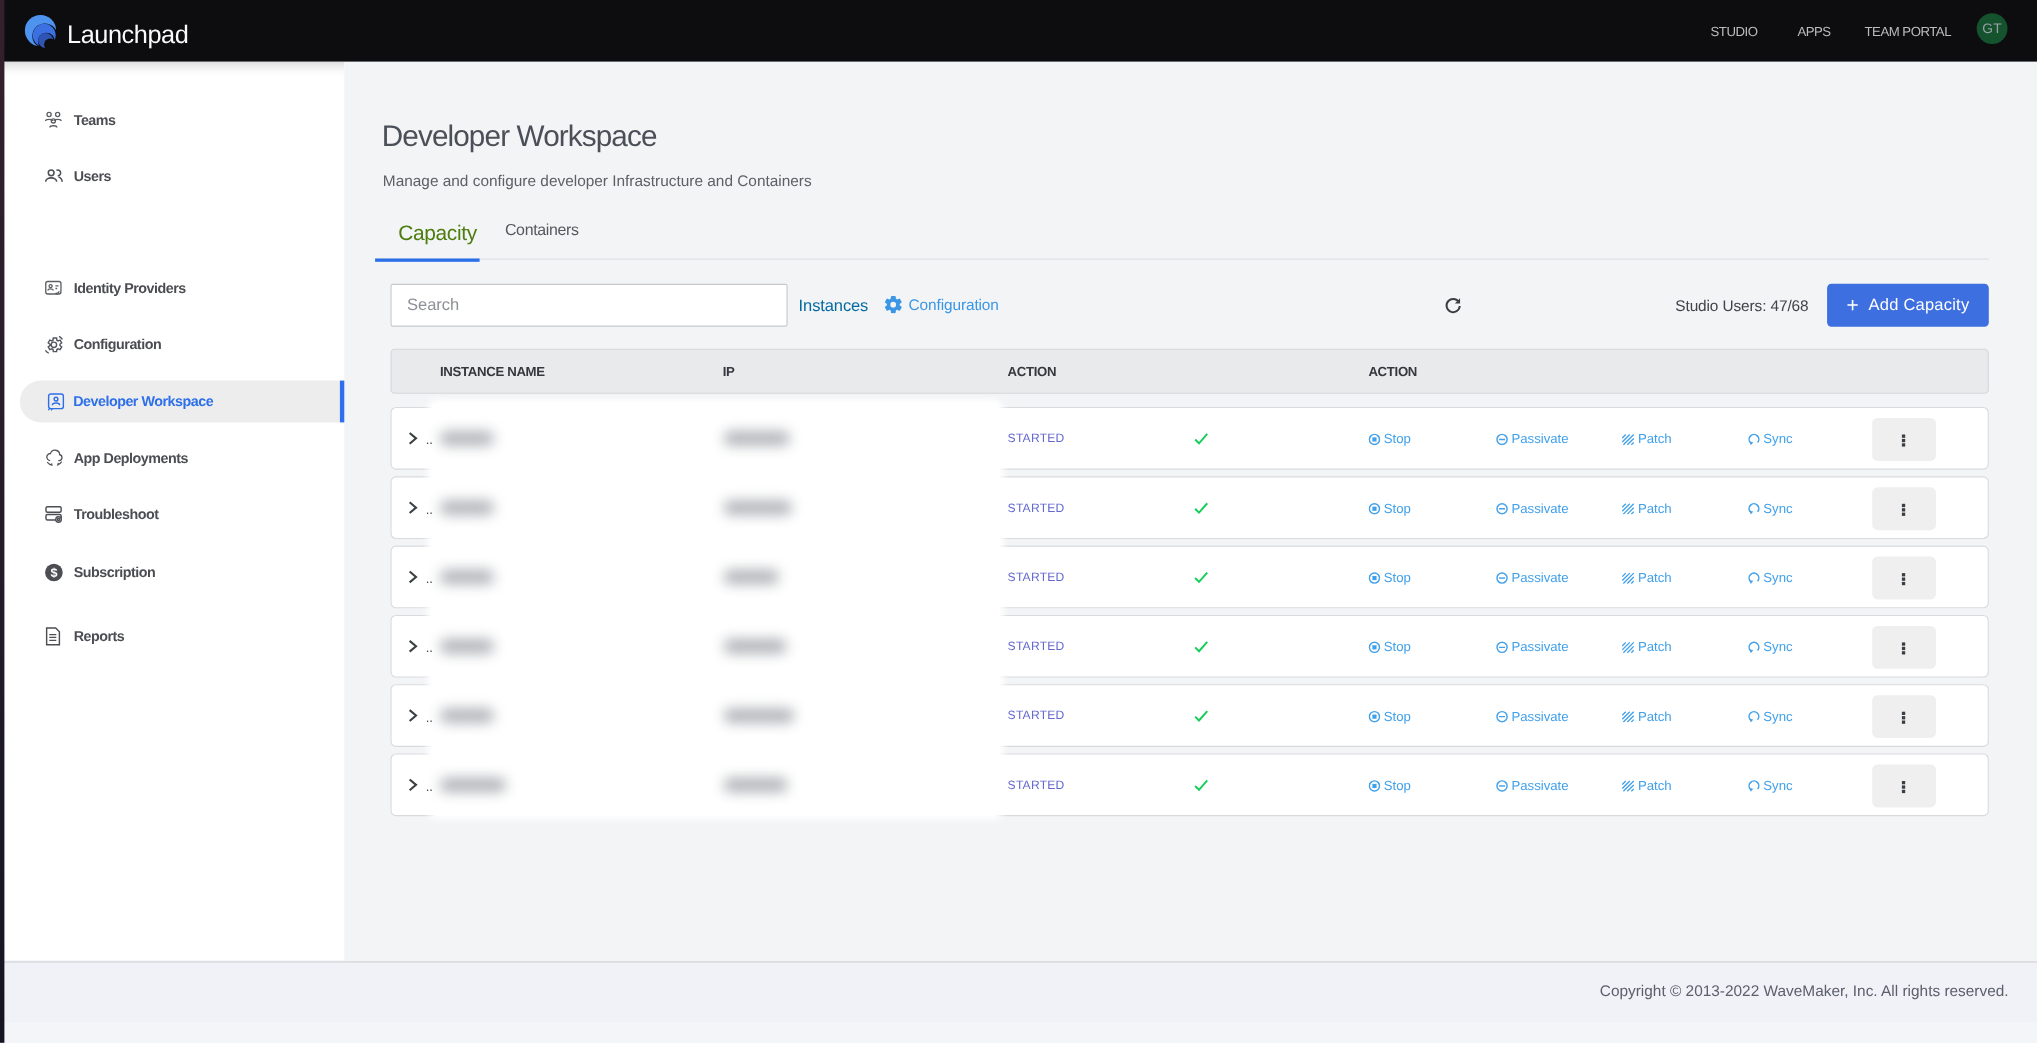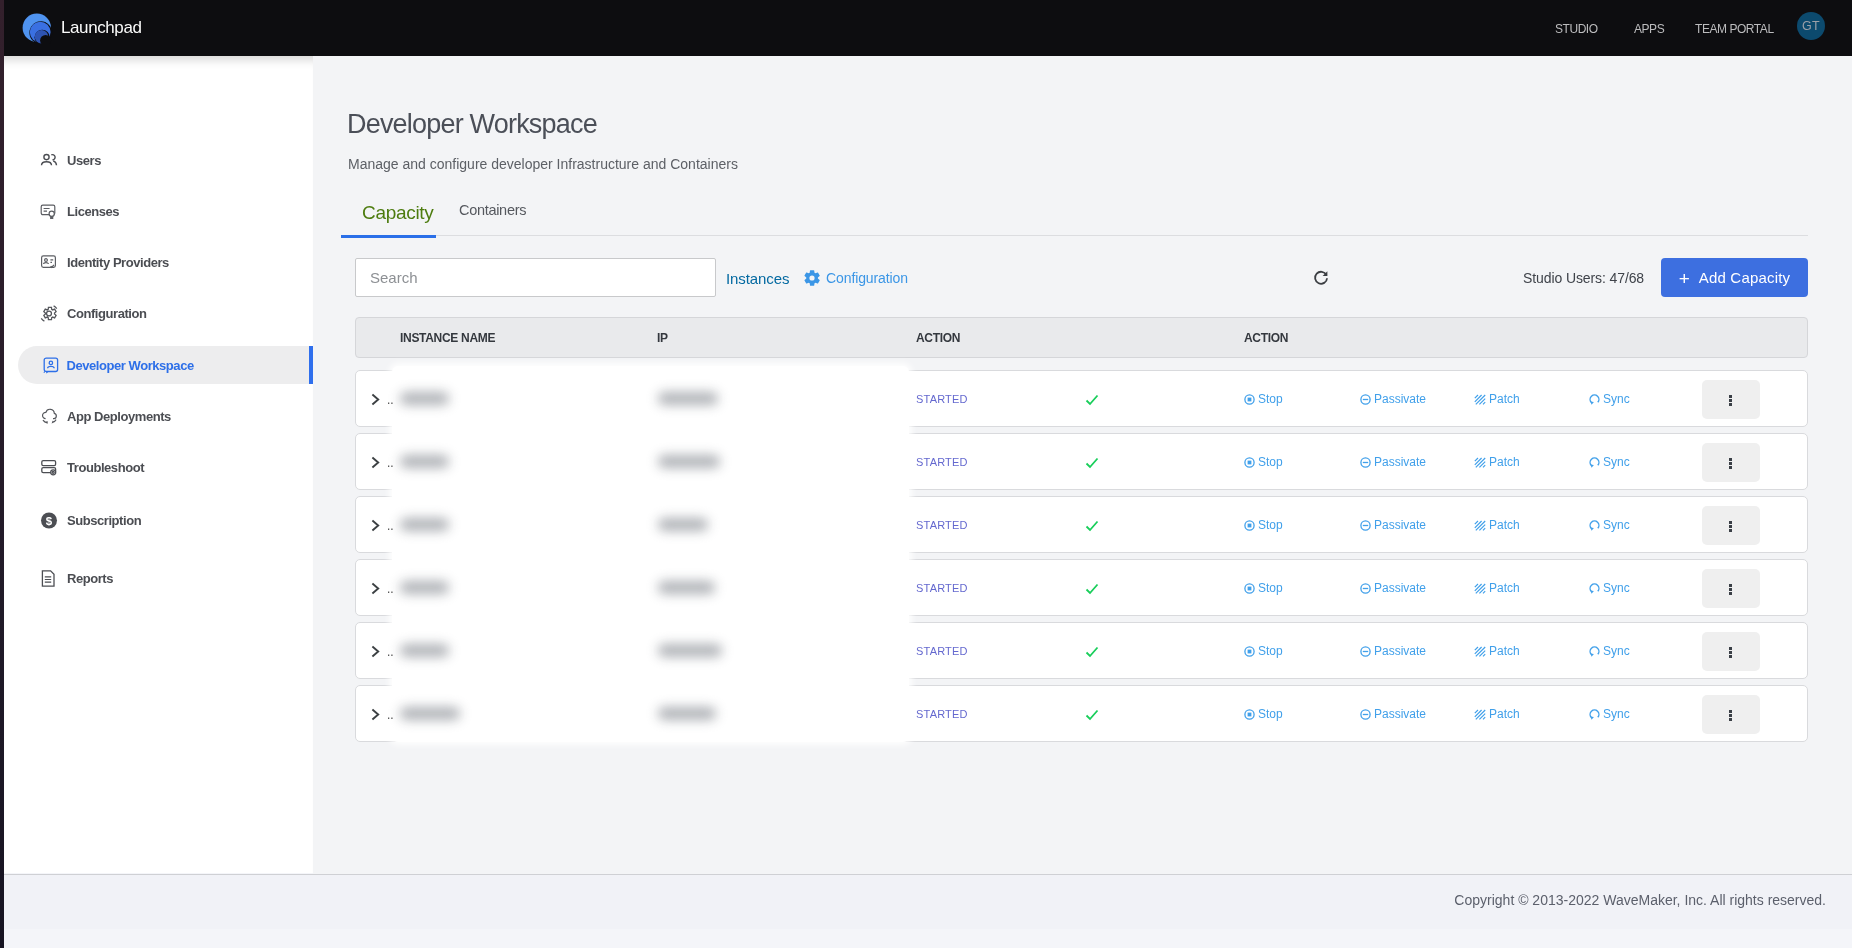--- a/index.html
+++ b/index.html
@@ -1,22 +1,22 @@
 <!DOCTYPE html>
 <html><head>
 <meta charset="utf-8">
 <style>
   * { margin:0; padding:0; box-sizing:border-box; }
   html,body { width:1852px; height:948px; overflow:hidden; font-family:"Liberation Sans", sans-serif; background:#f4f5f9; }
   #strip { position:absolute; left:0; top:0; width:4px; height:948px; background:linear-gradient(180deg,#33202c 0%, #2c1e2b 30%, #201a28 65%, #171422 100%); z-index:50; }
   #topbar { position:absolute; left:0; top:0; width:1852px; height:56px; background:#0d0d10; z-index:40; }
   #logo { position:absolute; left:22px; top:13px; }
-  #brand { position:absolute; left:61px; top:17.5px; font-size:17px; color:#fafafa; letter-spacing:-0.4px; }
+  #brand { position:absolute; left:61px; top:17.5px; font-size:23px; color:#fafafa; letter-spacing:-0.4px; }
   .navlink { position:absolute; top:21.5px; font-size:12px; color:#bcbcbe; letter-spacing:-0.45px; }
-  #avatar { position:absolute; left:1797px; top:12px; width:28px; height:28px; border-radius:50%; background:#0c4a6e; color:#9ba0a8; font-size:12.5px; text-align:center; line-height:28px; letter-spacing:0.3px;}
+  #avatar { position:absolute; left:1797px; top:12px; width:28px; height:28px; border-radius:50%; background:#14532d; color:#9ba0a8; font-size:12.5px; text-align:center; line-height:28px; letter-spacing:0.3px;}
   #sidebar { position:absolute; left:4px; top:56px; width:309px; height:817px; background:#ffffff; z-index:30; box-shadow:inset 0 12px 10px -8px rgba(0,0,0,0.16); }
   .sitem { position:absolute; left:0; width:100%; height:38px; }
   .sitem .lbl { position:absolute; left:63px; top:50%; transform:translateY(-50%); font-size:13px; font-weight:bold; color:#4b4d52; letter-spacing:-0.44px; }
   .sitem .ic { position:absolute; left:36px; top:50%; transform:translateY(-50%); width:17px; height:17px; }
   .sitem.sel { background:#ededee; border-radius:19px 0 0 19px; left:14px; width:291px; }
   .sitem.sel .lbl { color:#2d6fe8; left:48.5px; }
   .sitem.sel .ic { left:23.5px; }
   #selbar { position:absolute; left:291px; top:0; width:3.6px; height:38px; background:#2f6fed; }
   #main { position:absolute; left:313px; top:56px; width:1539px; height:818px; background:#f3f4f6; }
   #title { position:absolute; left:347px; top:109px; font-size:27px; color:#4b4f58; letter-spacing:-0.8px; }
@@ -281,38 +281,40 @@
     <circle cx="19.5" cy="23.8" r="6.8" fill="#2e54b4"></circle>
     <circle cx="23.6" cy="27.4" r="5.5" fill="#0d0d10"></circle>
   </svg>
   <span id="brand">Launchpad</span>
   <span class="navlink" style="left:1555px;">STUDIO</span>
   <span class="navlink" style="left:1634px;">APPS</span>
   <span class="navlink" style="left:1695px;">TEAM PORTAL</span>
   <div id="avatar">GT</div>
 </div>
 <div id="sidebar">
+  <div class="sitem" style="top:34px;">
+      <span class="ic">
+    <svg width="17" height="17" viewBox="0 0 17 17" fill="none" stroke="#5c5e63" stroke-width="1.2">
+      <circle cx="4.6" cy="3.6" r="1.9"></circle>
+          <path d="M1.4 9.6 C1.4 7.5 7.8 7.5 7.8 9.6"></path>
+      <circle cx="12.4" cy="3.6" r="1.9"></circle>
+          <path d="M9.2 9.6 C9.2 7.5 15.6 7.5 15.6 9.6"></path>
+      <circle cx="8.5" cy="9.4" r="1.9"></circle>
+          <path d="M5.3 15.4 C5.3 13.3 11.7 13.3 11.7 15.4"></path>
+    </svg></span>
+      <span class="lbl">Teams</span>
+    </div>
   <div class="sitem" style="top:85px;">
       <span class="ic">
     <svg width="18" height="17" viewBox="0 0 18 17" fill="none" stroke="#4c4e53" stroke-width="1.4">
       <circle cx="6.5" cy="5.6" r="2.6"></circle>
           <path d="M1.5 13.8 C1.5 9.0 11.5 9.0 11.5 13.8"></path>
       <path d="M11.3 3.4 a2.6 2.6 0 1 1 1.2 4.9 M13.2 9.3 C15.6 10.2 16.5 11.8 16.5 13.8"></path>
     </svg></span>
       <span class="lbl">Users</span>
-    </div>
-  <div class="sitem" style="top:136px;">
-      <span class="ic">
-    <svg width="17" height="17" viewBox="0 0 17 17" fill="none" stroke="#5c5e63" stroke-width="1.2">
-      <rect x="1.2" y="2.6" width="13.6" height="9.6" rx="1.6"></rect>
-      <path d="M3.6 6 h6 M3.6 8.6 h3.4"></path>
-      <circle cx="11.7" cy="11.2" r="2.6" fill="#fff"></circle>
-      <path d="M10.7 13.4 v2.2 l1 -0.8 l1 0.8 v-2.2"></path>
-    </svg></span>
-      <span class="lbl">Licenses</span>
     </div>
   <div class="sitem" style="top:187px;">
       <span class="ic">
     <svg width="17" height="17" viewBox="0 0 17 17" fill="none" stroke="#5c5e63" stroke-width="1.2">
       <rect x="1.6" y="2.4" width="13.8" height="11.4" rx="1.8"></rect>
       <circle cx="6" cy="6.6" r="1.4"></circle>
           <path d="M3.6 10.6 C3.6 8.6 8.4 8.6 8.4 10.6"></path>
       <path d="M10.4 6.4 h2.8 M10.4 8.8 h1.6"></path>
       <path d="M10.6 12.6 l1.2 1.2 2.2 -2.4" stroke-width="1.3"></path>
     </svg></span>

